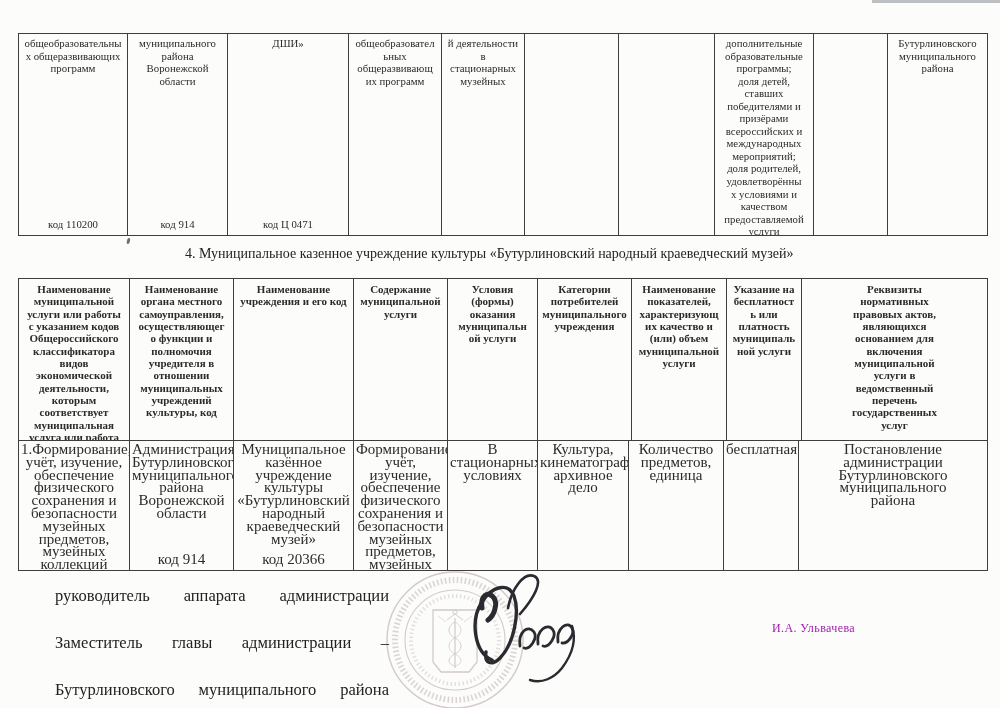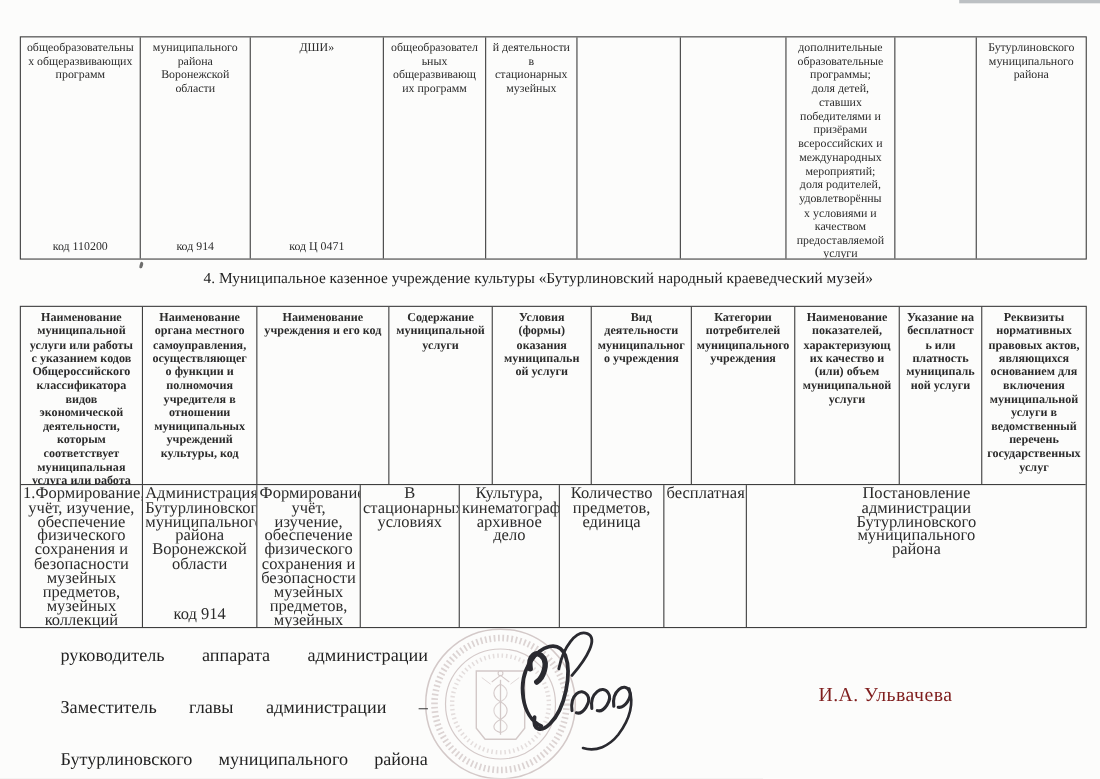--- a/index.html
+++ b/index.html
@@ -33,21 +33,21 @@
   .row-data{height:129px;}
   .row-data .cell{font-size:15px;line-height:12.8px;padding-top:2px;}
 
   .heading{position:absolute;left:185px;top:246px;font-size:14px;white-space:nowrap;color:#222;}
 
   .sign-block{
     position:absolute;left:55px;top:584px;width:334px;font-size:16.5px;line-height:23.4px;color:#222;
   }
   .sign-line{text-align:justify;}
   .sign-line::after{content:"";display:inline-block;width:100%;height:0;}
-  .sign-name{position:absolute;left:744px;top:621px;width:162px;font-size:18px;letter-spacing:.4px;color:#7f1d1d;}
+  .sign-name{position:absolute;left:772px;top:621px;width:162px;font-size:12px;letter-spacing:.4px;color:#a21caf;}
 
   .stamp{position:absolute;left:380px;top:566px;opacity:.55;}
   .ink{position:absolute;left:458px;top:568px;}
 </style>
 </head>
 <body>
 
 <div class="page">
   <div class="edge-top"></div>
   <div class="speck"></div>
@@ -166,26 +166,20 @@
 муниципальной
 услуги</div>
         </div>
       <div class="cell" style="width:90px">
           <div class="txt">Условия
 (формы)
 оказания
 муниципальн
 ой услуги</div>
         </div>
-      <div class="cell" style="width:91px">
-          <div class="txt">Вид
-деятельности
-муниципальног
-о учреждения</div>
-        </div>
       <div class="cell" style="width:94px">
           <div class="txt">Категории
 потребителей
 муниципального
 учреждения</div>
         </div>
       <div class="cell" style="width:95px">
           <div class="txt">Наименование
 показателей,
 характеризующ
@@ -233,20 +227,29 @@
         </div>
       <div class="cell" style="width:104px">
           <div class="txt">Администрация
 Бутурлиновского
 муниципального
 района
 Воронежской
 области</div>
           <div class="code">код 914</div>
         </div>
+      <div class="cell" style="width:120px">
+          <div class="txt">Муниципальное
+казённое учреждение
+культуры
+«Бутурлиновский
+народный
+краеведческий музей»</div>
+          <div class="code">код 20366</div>
+        </div>
       <div class="cell" style="width:94px">
           <div class="txt">Формирование,
 учёт, изучение,
 обеспечение
 физического
 сохранения и
 безопасности
 музейных
 предметов,
 музейных

